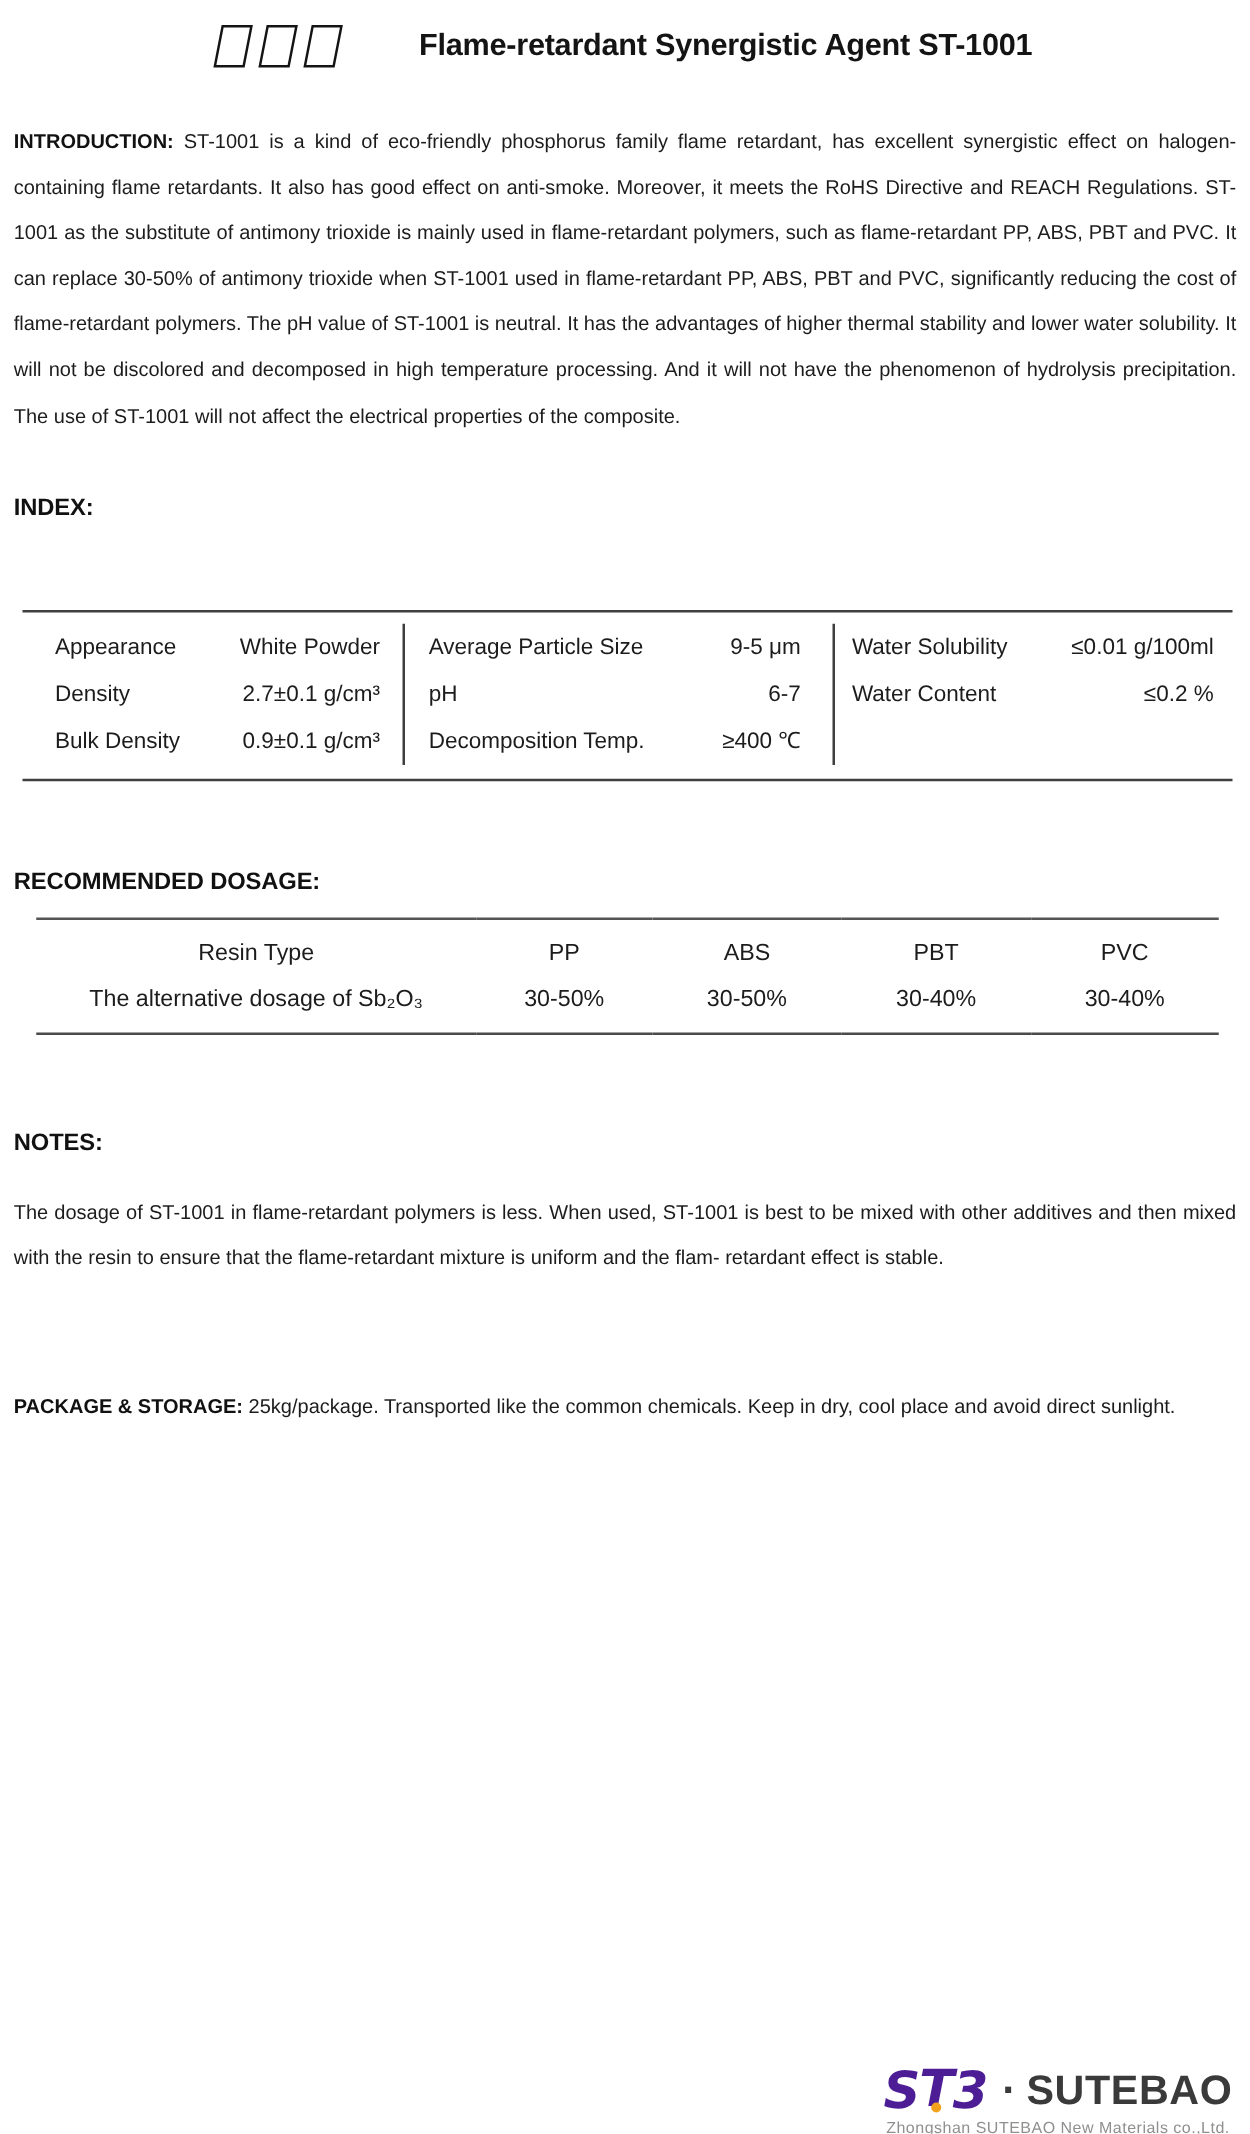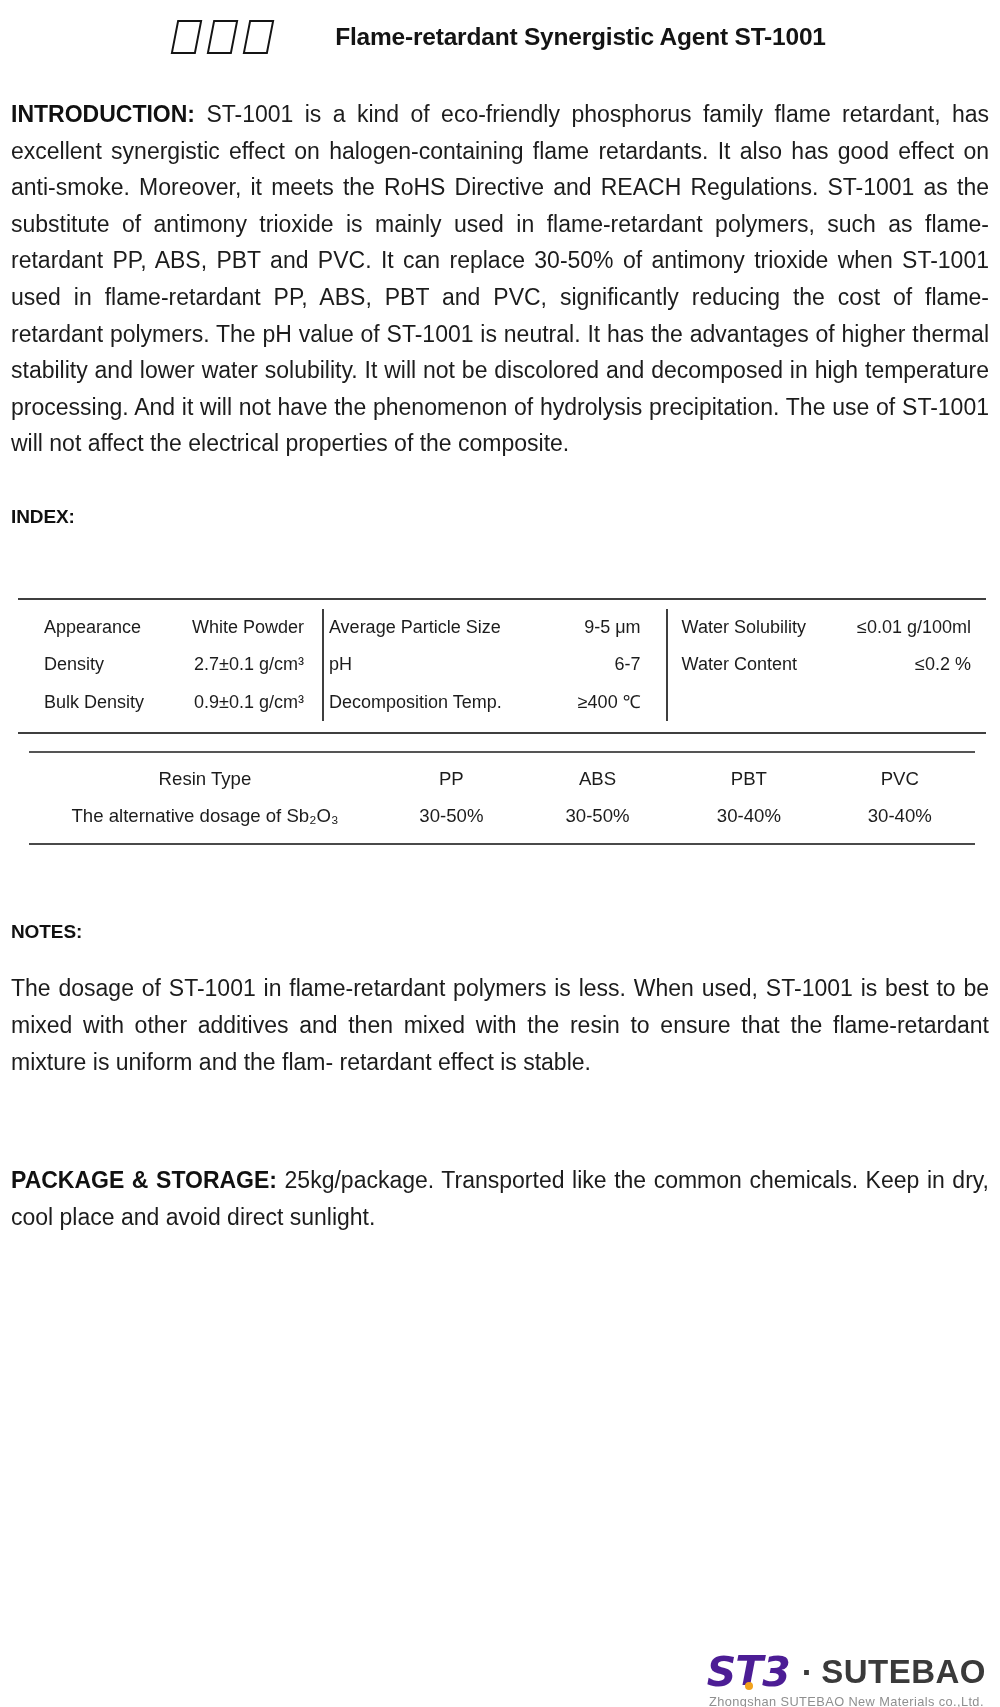--- a/index.html
+++ b/index.html
@@ -26,21 +26,21 @@
     margin-right:11px; background:transparent;
   }
   .tofu:last-child { margin-right:0; }
   h1.doc-title {
     font-size:24.5px; font-weight:bold; color:#141414;
     letter-spacing:-0.2px; white-space:nowrap;
   }
 
   
   .para {
-    margin:0 11px; font-size:23px; line-height:36.6px;
+    margin:0 11px; font-size:16px; line-height:36.6px;
     text-align:justify; color:#1c1c1c;
   }
   .para .inline-label { font-weight:bold; color:#111; }
   .intro-para { margin-top:38px; }
   .section-heading {
     margin:0 11px; font-size:19px; font-weight:bold; color:#111;
     letter-spacing:-0.1px;
   }
   .h-index   { margin-top:44px; }
   .h-dosage  { margin-top:70px; }
@@ -58,21 +58,21 @@
   }
   .index-group { display:flex; flex-direction:column; }
   .index-group.g0 { width:31.4%; }
   .index-group.g1 { width:35.5%; border-left:2px solid #3f3f3f; }
   .index-group.g2 { width:33.1%; border-left:2px solid #3f3f3f; }
   .index-row {
     display:flex; justify-content:space-between; align-items:flex-end;
     line-height:37.5px; font-size:18px;
   }
   .index-group.g0 .index-row { padding-left:26px; padding-right:18px; }
-  .index-group.g1 .index-row { padding-left:5px; padding-right:25px; }
+  .index-group.g1 .index-row { padding-left:19px; padding-right:25px; }
   .index-group.g2 .index-row { padding-left:14px; padding-right:15px; }
   .index-label { white-space:nowrap; }
   .index-value { white-space:nowrap; text-align:right; }
 
   
   table.dosage-table {
     margin:17px 25px 0 29px;
     width:calc(100% - 54px);
     border-collapse:collapse;
     border-top:2.5px solid #555;
@@ -174,20 +174,21 @@
         <span class="index-label">Water Solubility</span>
         <span class="index-value">≤0.01 g/100ml</span>
       </div>
       <div class="index-row">
         <span class="index-label">Water Content</span>
         <span class="index-value">≤0.2 %</span>
       </div>
     </div>
   </div>
 
+  <h2 class="section-heading h-dosage">RECOMMENDED DOSAGE:</h2>
 
   <table class="dosage-table">
     <colgroup>
       <col class="c0">
         <col class="c1">
         <col class="c2">
         <col class="c3">
         <col class="c4">
     </colgroup>
     <tbody>

